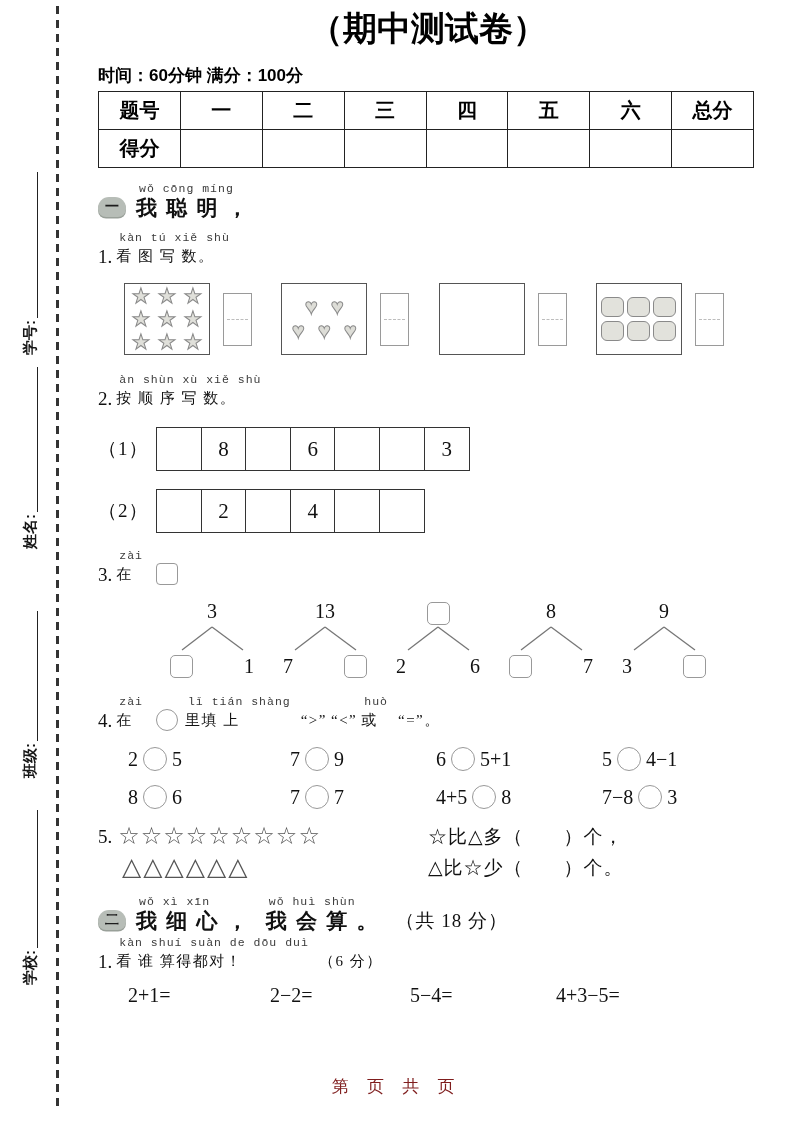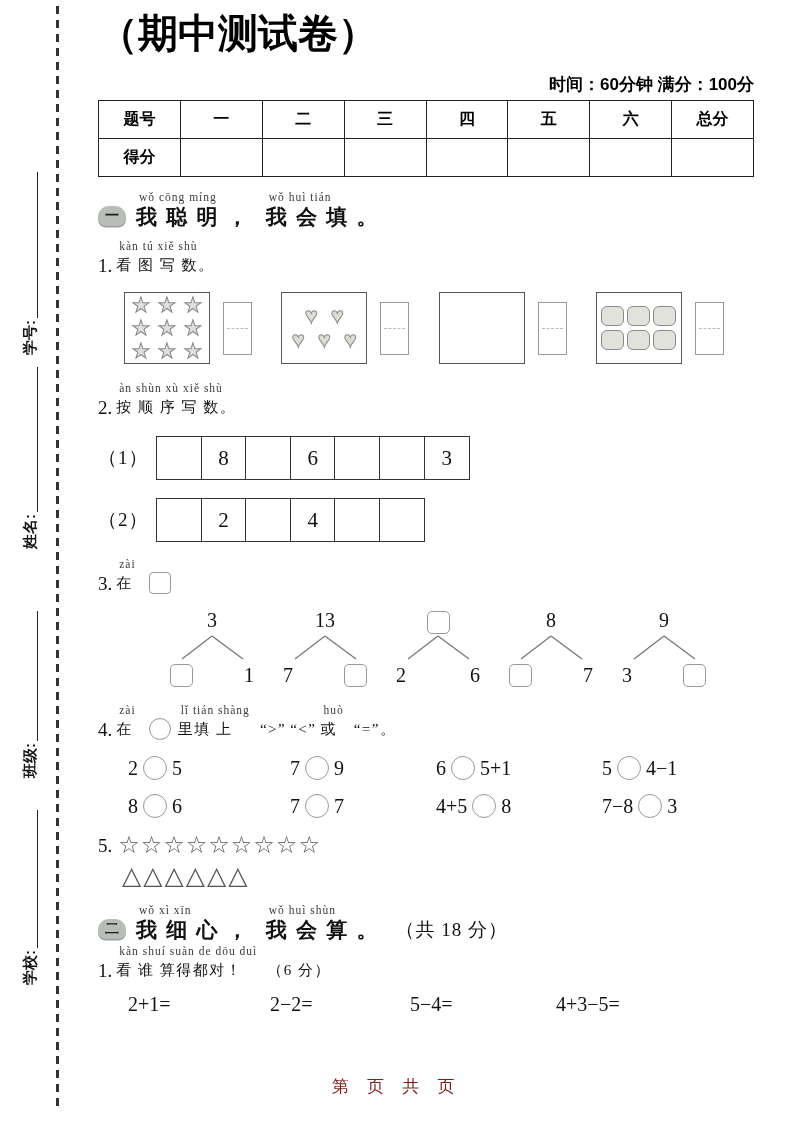--- a/index.html
+++ b/index.html
@@ -29,51 +29,51 @@
   .blank-line { display:inline-block; height:15px; border-bottom:1.6px solid #222; margin:0 2px; }
   .bl-a{width:138px} .bl-b{width:130px} .bl-c{width:145px} .bl-d{width:146px}
   
   .content { position:absolute; left:98px; top:0; width:660px; height:1122px; }
   .title {
     margin-top:16px; text-align:center;
     font-family:"Liberation Sans","DejaVu Sans",sans-serif;
     font-weight:bold; font-size:42px; letter-spacing:1px; color:#000;
   }
   .subtitle {
-    margin-top:6px; 
+    margin-top:6px; text-align:center;
     font-family:"Liberation Sans","DejaVu Sans",sans-serif;
-    font-weight:bold; font-size:40px; color:#000;
+    font-weight:bold; font-size:34px; color:#000;
   }
   .meta {
-    margin-top:12px; text-align:right; padding-right:4px;
+    margin-top:12px; text-align:left; padding-right:4px;
     font-family:"Liberation Sans","DejaVu Sans",sans-serif;
     font-weight:bold; font-size:17px; color:#000;
   }
   
   table.score { border-collapse:collapse; margin-top:4px; width:656px;
     font-family:"Liberation Sans","DejaVu Sans",sans-serif; }
   table.score td {
     border:1.6px solid #222; height:38px; text-align:center;
-    font-size:16px; font-weight:bold; color:#000;
+    font-size:20px; font-weight:bold; color:#000;
   }
   td.head-col { width:82px; }
   td.num-col { width:82px; }
   
   .sec-head { display:flex; align-items:flex-end; margin-top:14px; gap:10px; }
   .sec-badge {
     width:28px; height:20px; margin-bottom:4px;
     background:#b7bdb7; border-radius:11px 11px 8px 8px;
     box-shadow:0 1.5px 0 #99a099;
     display:flex; align-items:center; justify-content:center;
     font-family:"Liberation Sans","DejaVu Sans",sans-serif;
     font-weight:bold; font-size:14px; color:#1c1c1c;
   }
   .seg { display:inline-flex; flex-direction:column; align-items:flex-start; margin-right:6px; }
   .pinyin {
-    font-family:Liberation Serif, serif;
+    font-family:Liberation Mono, monospace;
     font-size:11.5px; color:#3a3a3a; letter-spacing:1px; line-height:13px; padding-left:3px;
     font-weight:normal;
   }
   .sec-title-text { font-size:21px; font-weight:bold; letter-spacing:2px; line-height:26px; }
   .sec-points { font-size:19px; letter-spacing:1px; line-height:26px; }
   
   .q-head { display:flex; align-items:flex-end; gap:4px; }
   .q-num { font-size:19px; line-height:25px; }
   .q-text { font-size:15px; letter-spacing:1.5px; line-height:25px; }
   .inline-sq {
@@ -197,24 +197,20 @@
       </tr>
     </tbody>
       </table>
 
     <div class="sec-head">
       <span class="sec-badge">一</span>
       <span class="seg">
         <span class="pinyin">wǒ cōng míng</span>
         <span class="sec-title-text">我 聪 明 ，</span>
       </span>
-      <span class="seg">
-        <span class="pinyin">wǒ huì tián</span>
-        <span class="sec-title-text">我 会 填 。</span>
-      </span>
     </div>
 
     <div class="q-head mt10">
       <span class="q-num">1.</span>
       <span class="seg">
         <span class="pinyin">kàn  tú  xiě shù</span>
         <span class="q-text">看 图 写 数。</span>
       </span>
     </div>
 
@@ -439,20 +435,24 @@
     </div>
 
     <div class="q5-block">
       <div class="q5-left">
         <div class="q5-shape-row1">
           <span class="q-num">5.</span>
           <span class="q5-stars">☆☆☆☆☆☆☆☆☆</span>
         </div>
         <div class="q5-tris">△△△△△△</div>
       </div>
+      <div class="q5-right">
+        <div>☆比△多（　　）个，</div>
+        <div>△比☆少（　　）个。</div>
+      </div>
     </div>
 
     <div class="sec-head mt12">
       <span class="sec-badge">二</span>
       <span class="seg">
         <span class="pinyin">wǒ  xì  xīn</span>
         <span class="sec-title-text">我 细 心 ，</span>
       </span>
       <span class="seg">
         <span class="pinyin">wǒ  huì shùn</span>

